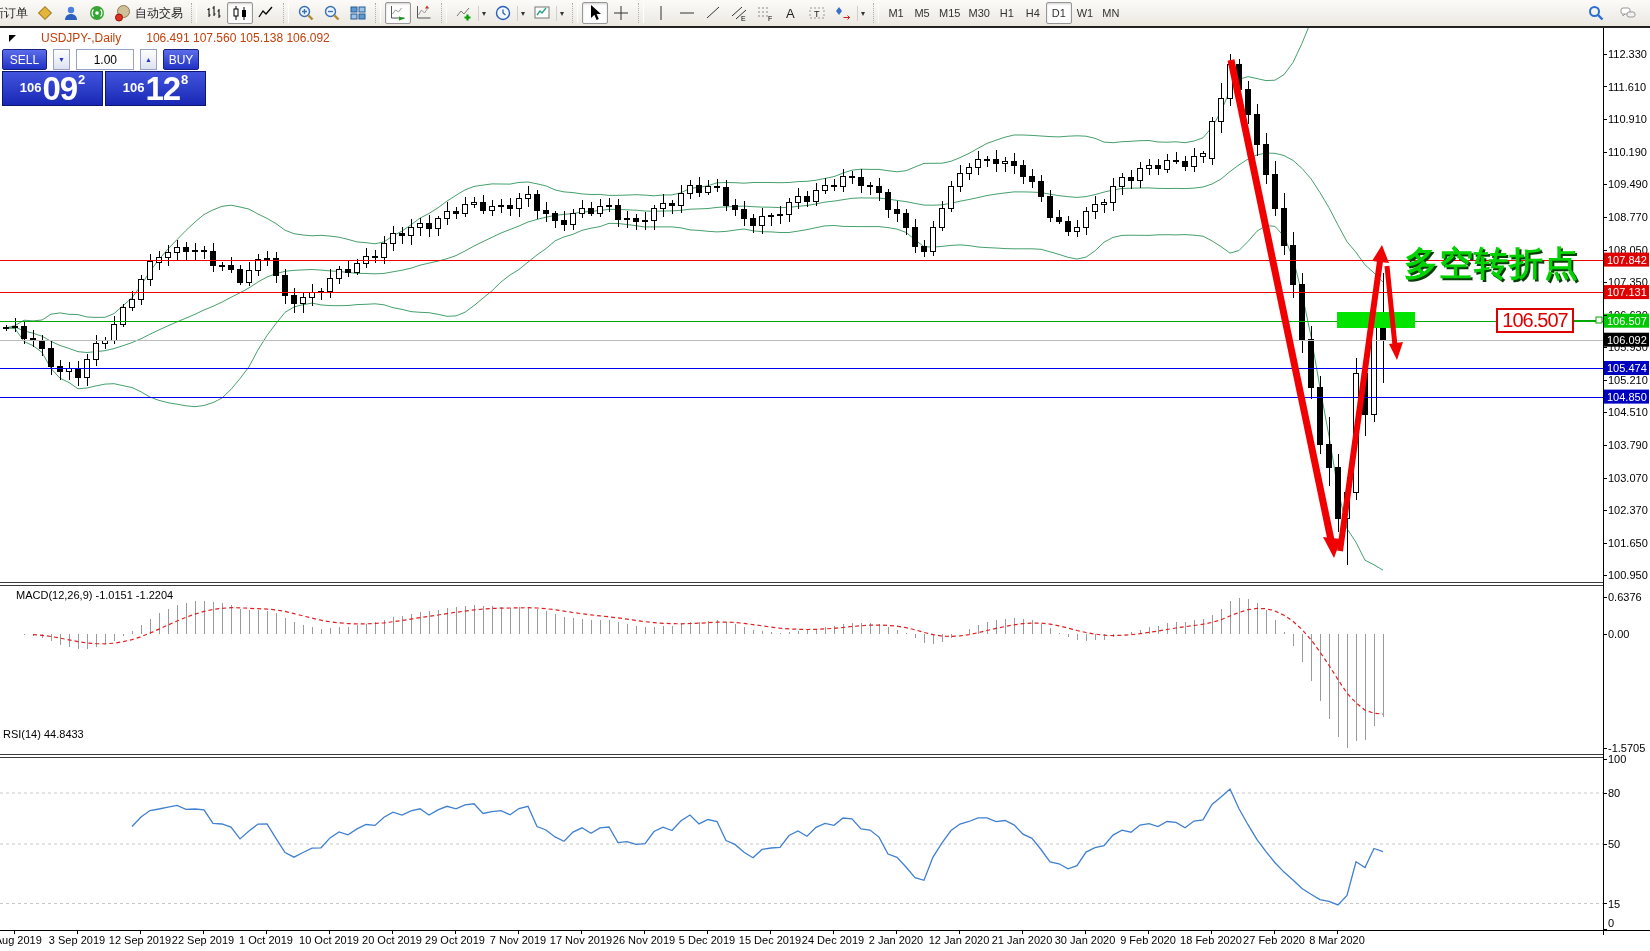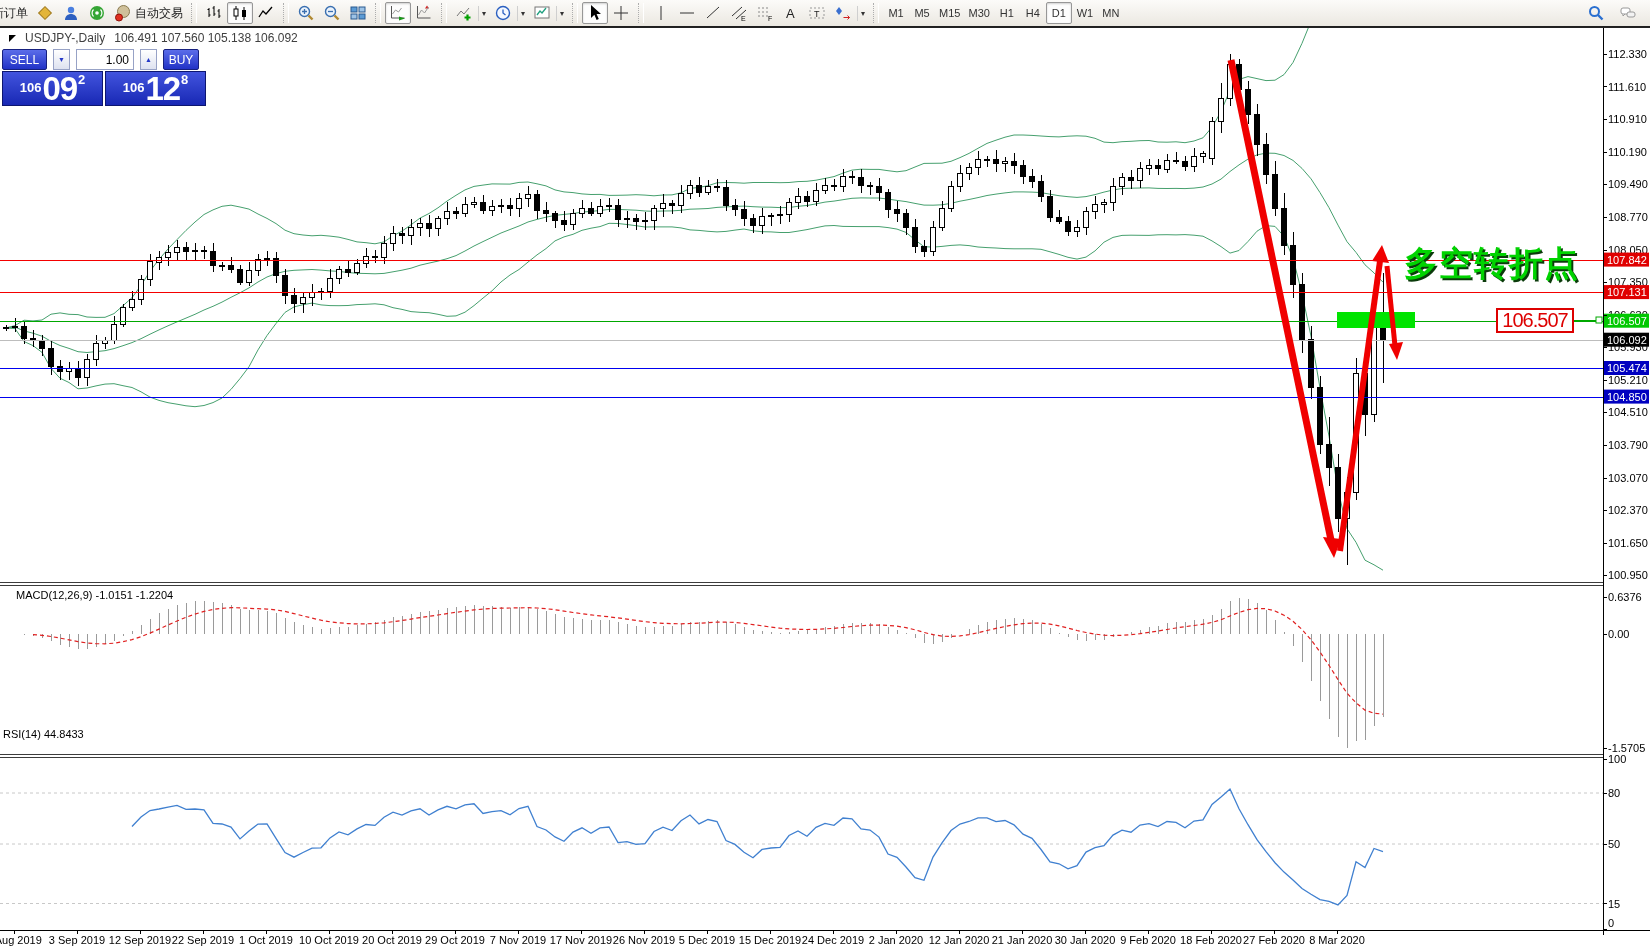--- a/index.html
+++ b/index.html
@@ -11,29 +11,29 @@
     display:flex;align-items:center;padding:0 3px;overflow:hidden;z-index:10;white-space:nowrap}
   .tb-btn{height:22px;min-width:24px;box-sizing:border-box;display:flex;align-items:center;justify-content:center;
     border:1px solid transparent;border-radius:2px;gap:3px;padding:0 3px;font-size:12px;color:#222;cursor:default}
   .tb-btn.active{background:#fdfdfd;border-color:#979797;box-shadow:inset 0 1px 2px rgba(0,0,0,.18)}
   .tb-btn .caret{font-size:8px;color:#333;border-left:1px solid #cfcfcf;padding-left:3px;margin-left:2px;height:15px;display:flex;align-items:center}
   .tb-btn.tf{font-size:11px;color:#333;min-width:26px}
   .grip{width:4px;height:20px;border-left:1px dotted #adadad;border-right:1px solid #fff;margin:0 4px}
   .tb-right{margin-left:auto;display:flex;gap:6px;padding-right:6px}
   
   #chart-svg{position:absolute;left:0;top:0;z-index:1}
-  #chart-title{position:absolute;left:9px;top:31px;font-size:12px;color:#404040;z-index:5;display:flex;align-items:center;gap:9px}
+  #chart-title{position:absolute;left:9px;top:31px;font-size:12px;color:#c2410c;z-index:5;display:flex;align-items:center;gap:25px}
   #tri{width:0;height:0;border-top:7px solid #000;border-right:7px solid transparent;display:inline-block}
   #quote-panel{position:absolute;left:2px;top:49px;width:204px;z-index:6}
   .qp-row1{display:flex;height:21px;gap:6px;margin-bottom:1px}
   .qp-btn{font-size:12px;color:#fff;background:linear-gradient(#5b6de9,#2132c6);border:1px solid #16207e;border-radius:2px;font-family:inherit;padding:0}
   .qp-sell{width:45px}.qp-buy{width:36px}
   .qp-spin{width:17px;box-sizing:border-box;background:linear-gradient(#ffffff,#dde2f0);border:1px solid #97a2c6;display:flex;align-items:center;justify-content:center}
   .qp-caret{font-size:7px;color:#2438c8;line-height:1}
-  .qp-vol{width:58px;box-sizing:border-box;border:1px solid #97a2c6;text-align:right;font-size:12px;padding:0 4px;font-family:inherit}
+  .qp-vol{width:58px;box-sizing:border-box;border:1px solid #97a2c6;text-align:right;font-size:12px;padding:0 16px;font-family:inherit}
   .qp-row2{display:flex;gap:2px;height:35px}
   .qp-price{flex:1;background:linear-gradient(#4254de,#1828b4);border:1px solid #0d1670;color:#fff;display:flex;align-items:flex-end;justify-content:center;padding-bottom:2px}
   .qp-small{font-size:13px;font-weight:bold;margin-bottom:8px}
   .qp-big{font-size:33px;font-weight:bold;line-height:27px;margin:1px 1px;letter-spacing:-1px}
   .qp-sup{font-size:13px;font-weight:bold;margin-bottom:16px}
   #macd-label{position:absolute;left:16px;top:589px;font-size:11px;color:#000;z-index:5}
   #rsi-label{position:absolute;left:3px;top:728px;font-size:11px;color:#000;z-index:5}
   #turn-text{position:absolute;left:1404px;top:241px;font-size:34px;font-weight:bold;color:#00d300;
     text-shadow:2px 2px 0 #0b3b0b;z-index:7;font-family:Liberation Serif, serif;letter-spacing:1px}
   #price-box{position:absolute;left:1496px;top:308px;width:74px;height:21px;border:2px solid #dd0000;background:#fff;

